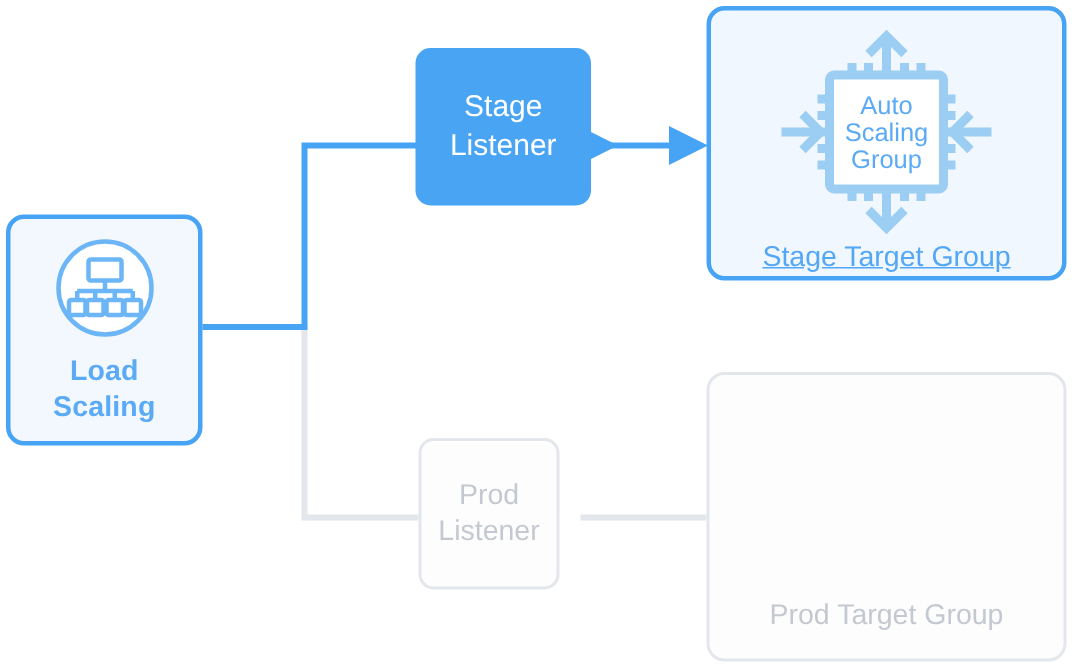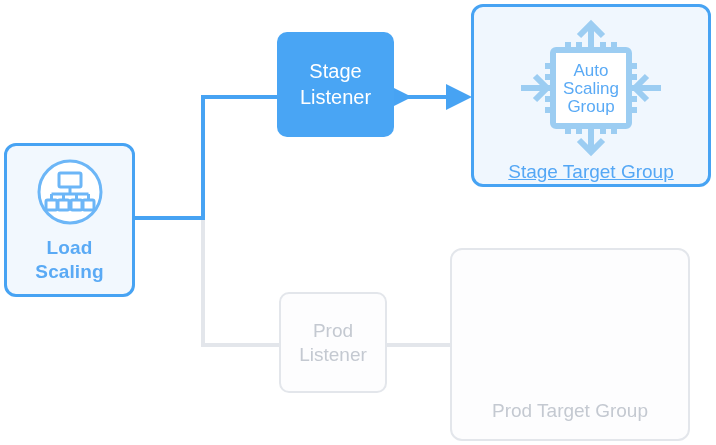--- a/index.html
+++ b/index.html
@@ -73,21 +73,21 @@
   }
   #stage-listener .node-label {
     color: #ffffff;
     font-size: 20px;
   }
 
   
   #prod-listener {
     left: 279px;
     top: 292px;
-    width: 108px;
+    width: 94px;
     height: 101px;
     background: #fdfdfe;
     border: 2px solid #e3e6eb;
     border-radius: 10px;
     z-index: 3;
   }
   #prod-listener .node-label {
     color: #c4c9d1;
     font-size: 19px;
   }
@@ -111,21 +111,21 @@
   }
   #stage-target-group .node-label {
     color: #54a7f5;
     font-size: 19px;
     margin-top: 2px;
     text-decoration: underline;
   }
 
   
   #prod-target-group {
-    left: 450px;
+    left: 471px;
     top: 248px;
     width: 240px;
     height: 193px;
     background: #fdfdfe;
     border: 2px solid #e3e6eb;
     border-radius: 12px;
     z-index: 3;
     justify-content: flex-end;
     padding-bottom: 16px;
   }

